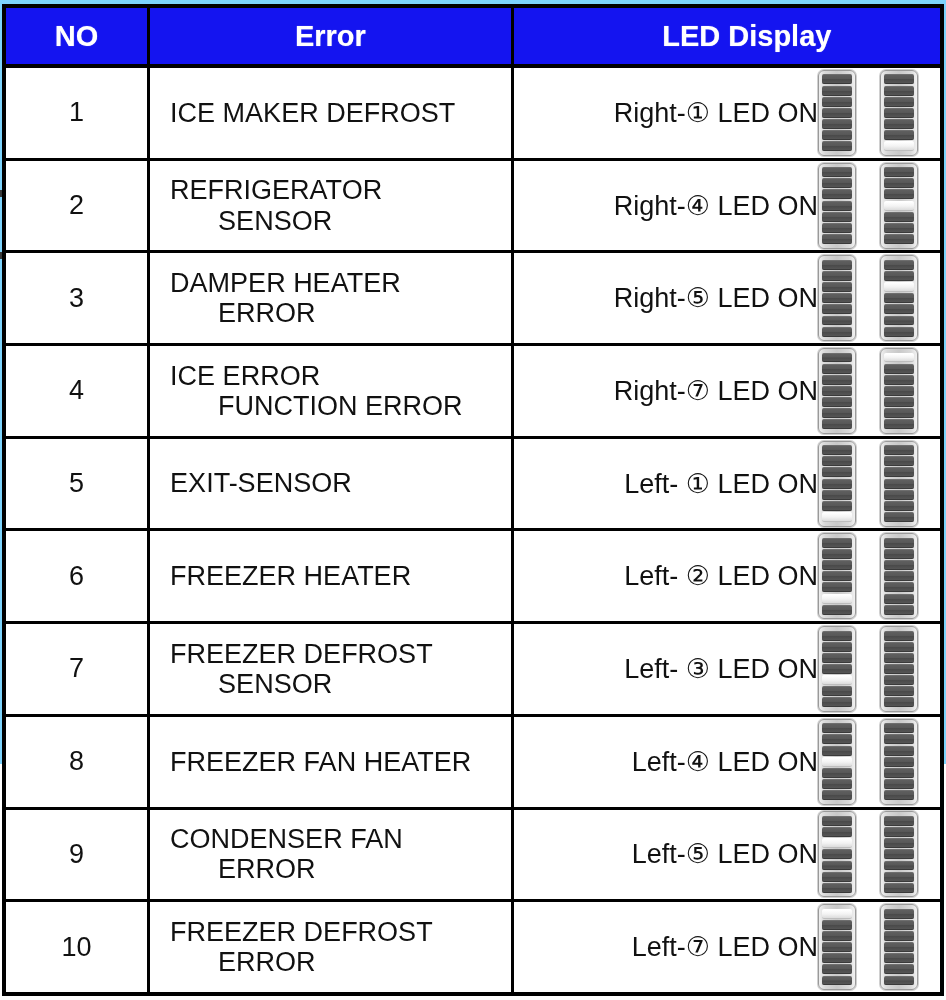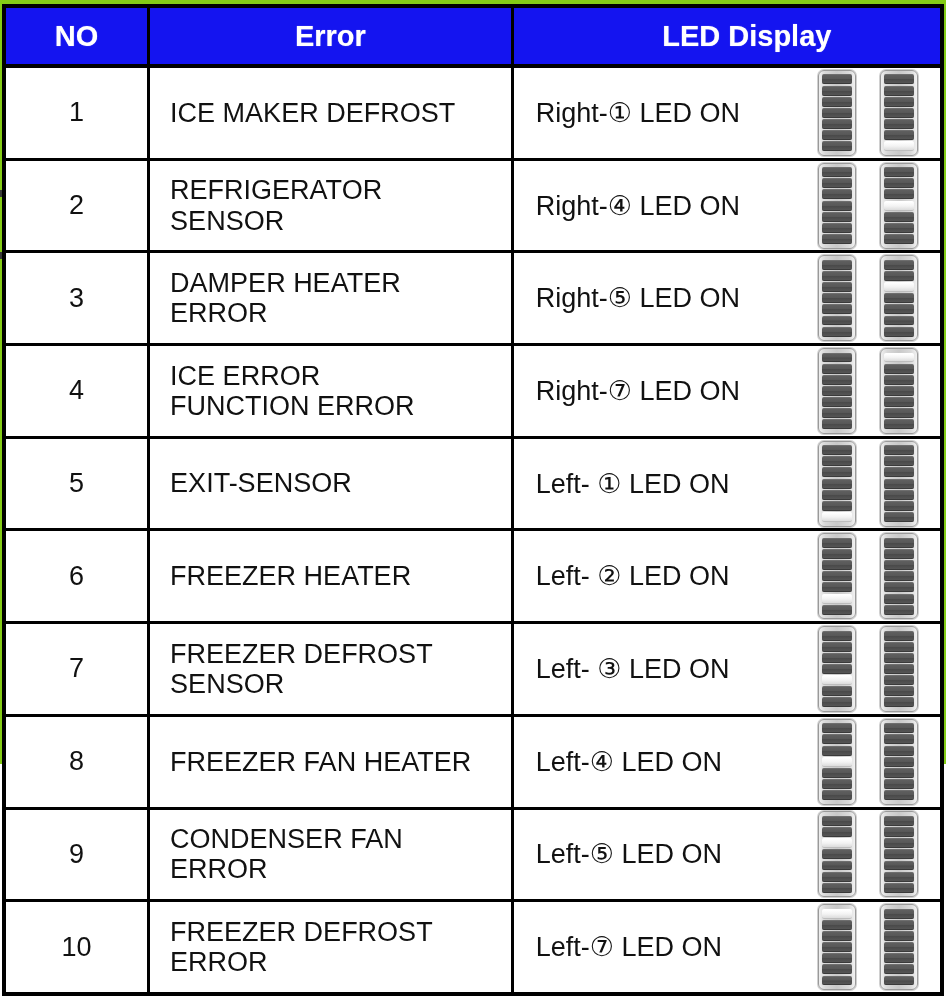--- a/index.html
+++ b/index.html
@@ -11,21 +11,21 @@
     width: 946px;
     height: 1000px;
     font-family: "Liberation Sans", sans-serif;
     overflow: hidden;
   }
 
   #root {
     position: relative;
     width: 946px;
     height: 764px;
-    background: #84cc16;
+    background: #7dd3fc;
     box-sizing: border-box;
   }
 
   
   table.errtable {
     position: absolute;
     left: 2px;
     top: 4px;
     width: 942px;
     height: 992px;
@@ -69,38 +69,39 @@
     font-size: 27px;
     color: #111111;
   }
 
   td.err-cell {
     font-size: 27px;
     color: #111111;
     padding-left: 20px;
     line-height: 1.12;
   }
-  td.err-cell .line2 { display: block; }
+  td.err-cell .line2 { display: block; margin-left: 48px; }
 
   td.led-cell {
     position: relative;
     padding: 0;
   }
   .led-cell-inner {
     display: flex;
     align-items: center;
     height: 100%;
     width: 100%;
   }
   .led-text {
     font-size: 27px;
     color: #111111;
     padding-left: 22px;
     flex: 1 1 auto;
     white-space: nowrap;
+    text-align: right;
   }
   .led-graphics {
     flex: 0 0 auto;
     display: flex;
     align-items: center;
     gap: 24px;
     padding-right: 22px;
   }
 
   

